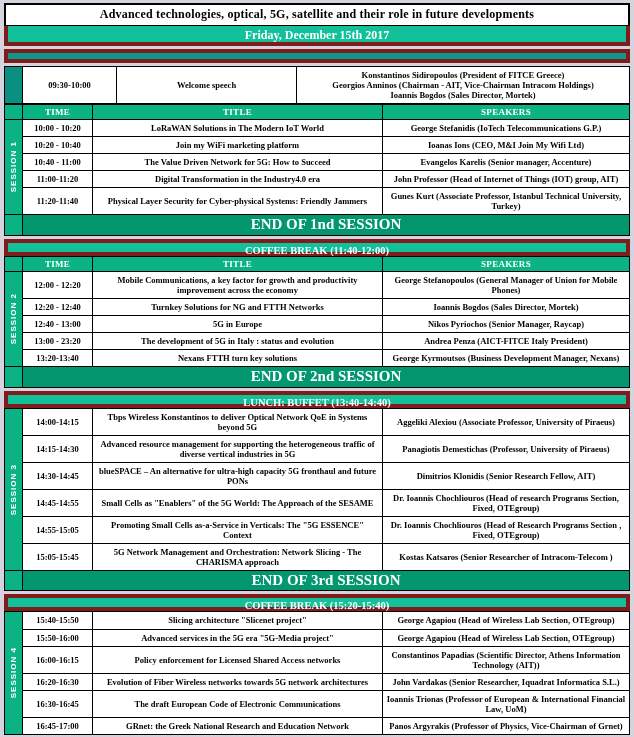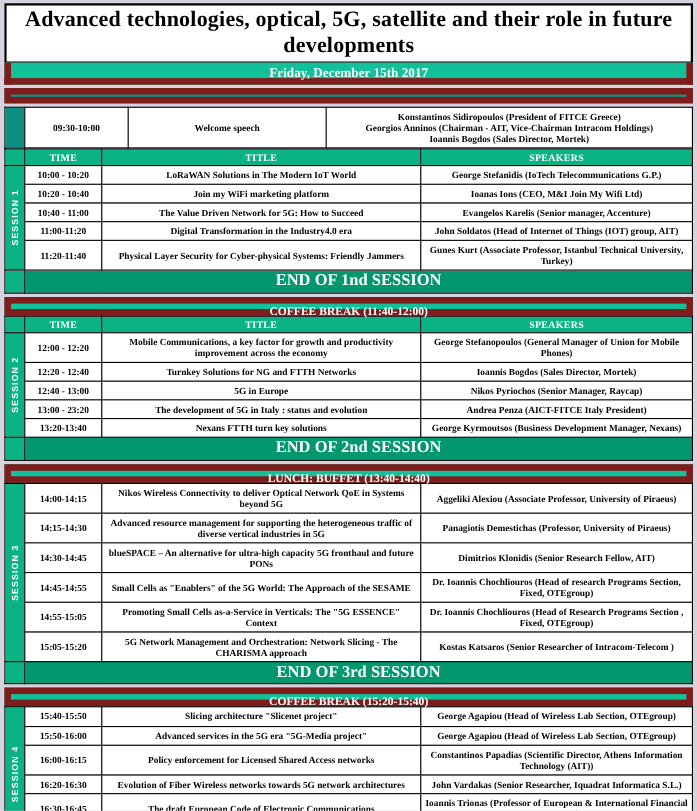--- a/index.html
+++ b/index.html
@@ -7,25 +7,25 @@
     width:634px;height:737px;
     background:#D6D2DE;
     font-family:"Liberation Serif","DejaVu Serif",serif;
     font-weight:bold;
     color:#000;
     box-sizing:border-box;
   }
   .frame{padding:3px 4px 0 4px;}
   .doc-title{
     background:#fff;border:2px solid #000;border-bottom:1px solid #000;
-    text-align:center;font-size:20px;padding:2px 2px 3px 2px;
+    text-align:center;font-size:12px;padding:2px 2px 3px 2px;
     letter-spacing:.2px;
   }
   .bar{
-    text-align:center;color:#fff;border:6px solid #7f1d1d;
+    text-align:center;color:#fff;border:4px solid #7f1d1d;
     box-sizing:border-box;
   }
   .bar-date{background:var(--bright);height:20px;line-height:18px;font-size:12px;border-top:none;}
   .cap{background:var(--teal);height:14px;margin-top:3px;}
   .break-bar{background:var(--bright);height:17px;line-height:16px;font-size:10.5px;margin-top:3px;}
   table{border-collapse:collapse;table-layout:fixed;width:626px;}
   .tbl-welcome{margin-top:3px;}
   td{
     border:1px solid #000;background:#fff;
     text-align:center;vertical-align:middle;
@@ -106,21 +106,21 @@
       <td>Ioanas Ions (CEO, M&amp;I Join My Wifi Ltd)</td>
     </tr>
     <tr>
       <td class="time-cell">10:40 - 11:00</td>
       <td>The Value Driven Network for 5G: How to Succeed</td>
       <td>Evangelos Karelis (Senior manager, Accenture)</td>
     </tr>
     <tr>
       <td class="time-cell">11:00-11:20</td>
       <td>Digital Transformation in the Industry4.0 era</td>
-      <td>John Soldatos (Head of Internet of Things (IOT) group, AIT)</td>
+      <td>John Professor (Head of Internet of Things (IOT) group, AIT)</td>
     </tr>
     <tr>
       <td class="time-cell">11:20-11:40</td>
       <td>Physical Layer Security for Cyber-physical Systems: Friendly Jammers</td>
       <td>Gunes Kurt (Associate Professor, Istanbul Technical University, Turkey)</td>
     </tr>
     <tr>
       <td class="end-left"></td>
       <td class="end-bar" colspan="3">END OF 1nd SESSION</td>
     </tr>
@@ -186,21 +186,21 @@
         <col style="width:70px">
         <col style="width:290px">
         <col>
       </colgroup>
     <tbody>
         <tr>
       <td class="session-cell" rowspan="6">
             <span>SESSION 3</span>
           </td>
       <td class="time-cell">14:00-14:15</td>
-      <td>Nikos Wireless Connectivity to deliver Optical Network QoE in Systems beyond 5G</td>
+      <td>Tbps Wireless Konstantinos to deliver Optical Network QoE in Systems beyond 5G</td>
       <td>Aggeliki Alexiou (Associate Professor, University of Piraeus)</td>
     </tr>
     <tr>
       <td class="time-cell">14:15-14:30</td>
       <td>Advanced resource management for supporting the heterogeneous traffic of diverse vertical industries in 5G</td>
       <td>Panagiotis Demestichas (Professor, University of Piraeus)</td>
     </tr>
     <tr>
       <td class="time-cell">14:30-14:45</td>
       <td>blueSPACE – An alternative for ultra-high capacity 5G fronthaul and future PONs</td>
@@ -210,21 +210,21 @@
       <td class="time-cell">14:45-14:55</td>
       <td>Small Cells as "Enablers" of the 5G World: The Approach of the SESAME</td>
       <td>Dr. Ioannis Chochliouros (Head of research Programs Section, Fixed, OTEgroup)</td>
     </tr>
     <tr>
       <td class="time-cell">14:55-15:05</td>
       <td>Promoting Small Cells as-a-Service in Verticals: The "5G ESSENCE" Context</td>
       <td>Dr. Ioannis Chochliouros (Head of Research Programs Section , Fixed, OTEgroup)</td>
     </tr>
     <tr>
-      <td class="time-cell">15:05-15:20</td>
+      <td class="time-cell">15:05-15:45</td>
       <td>5G Network Management and Orchestration: Network Slicing - The CHARISMA approach</td>
       <td>Kostas Katsaros (Senior Researcher of Intracom-Telecom )</td>
     </tr>
     <tr>
       <td class="end-left"></td>
       <td class="end-bar" colspan="3">END OF 3rd SESSION</td>
     </tr>
   </tbody>
     </table>
 

